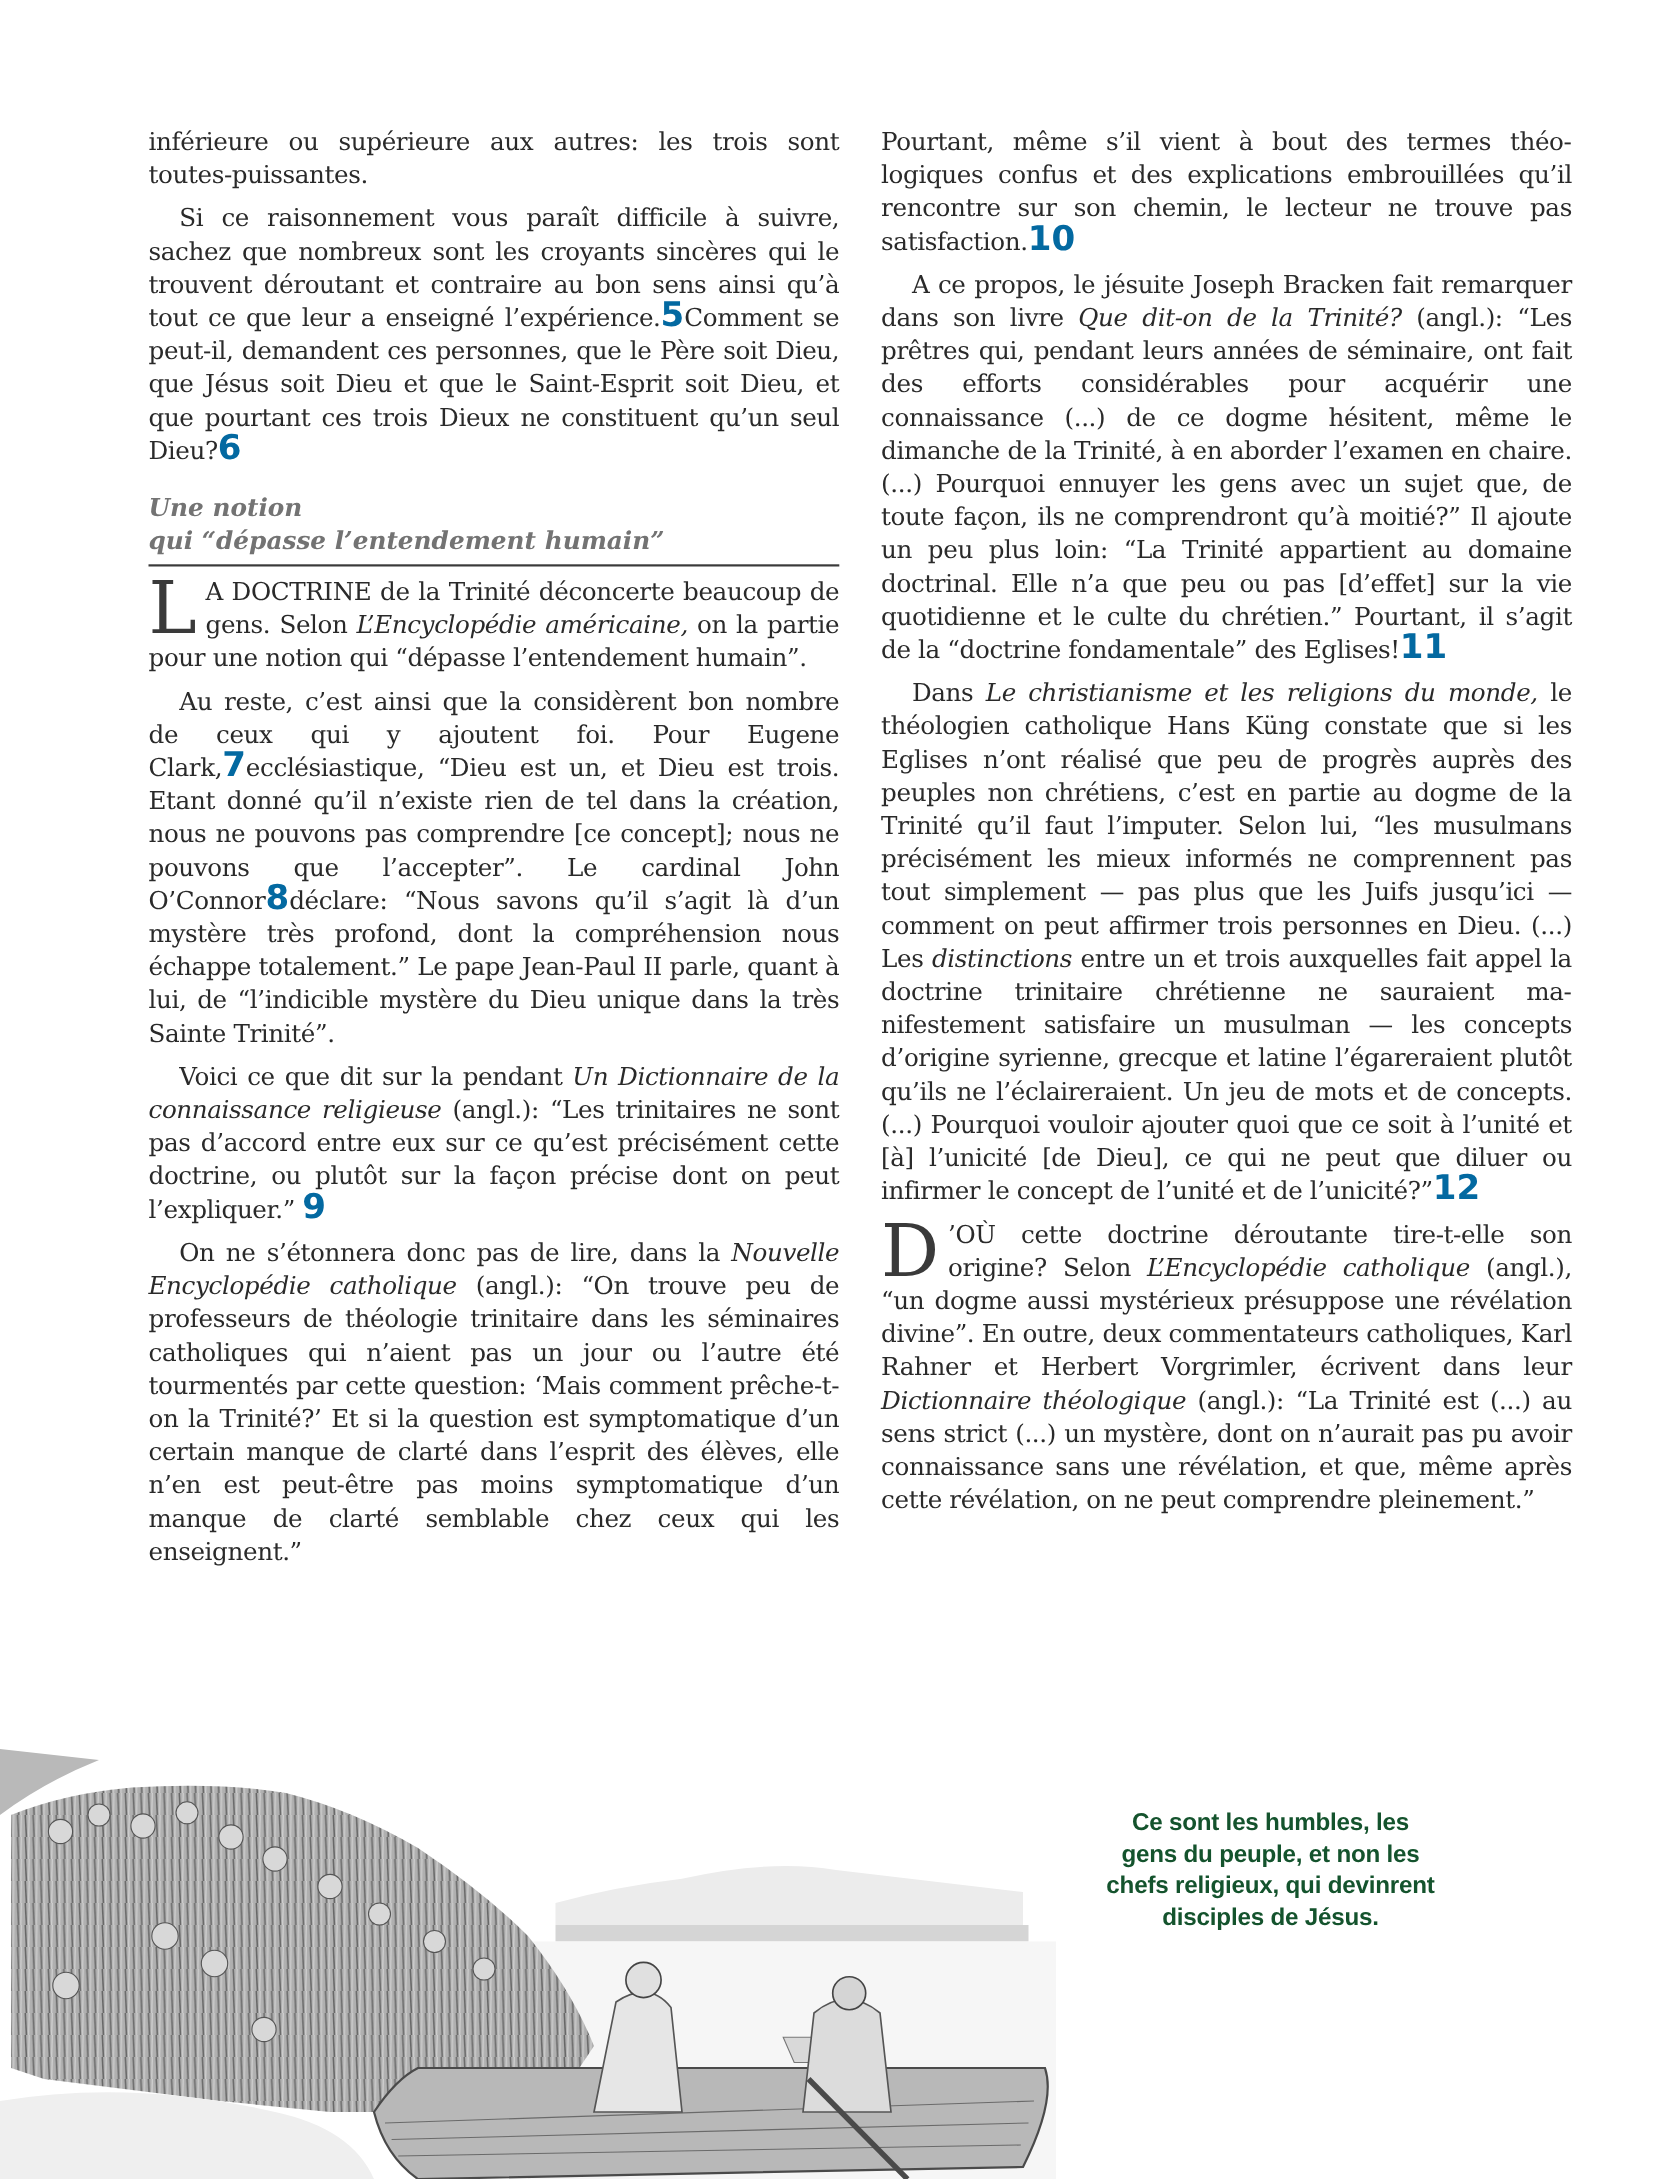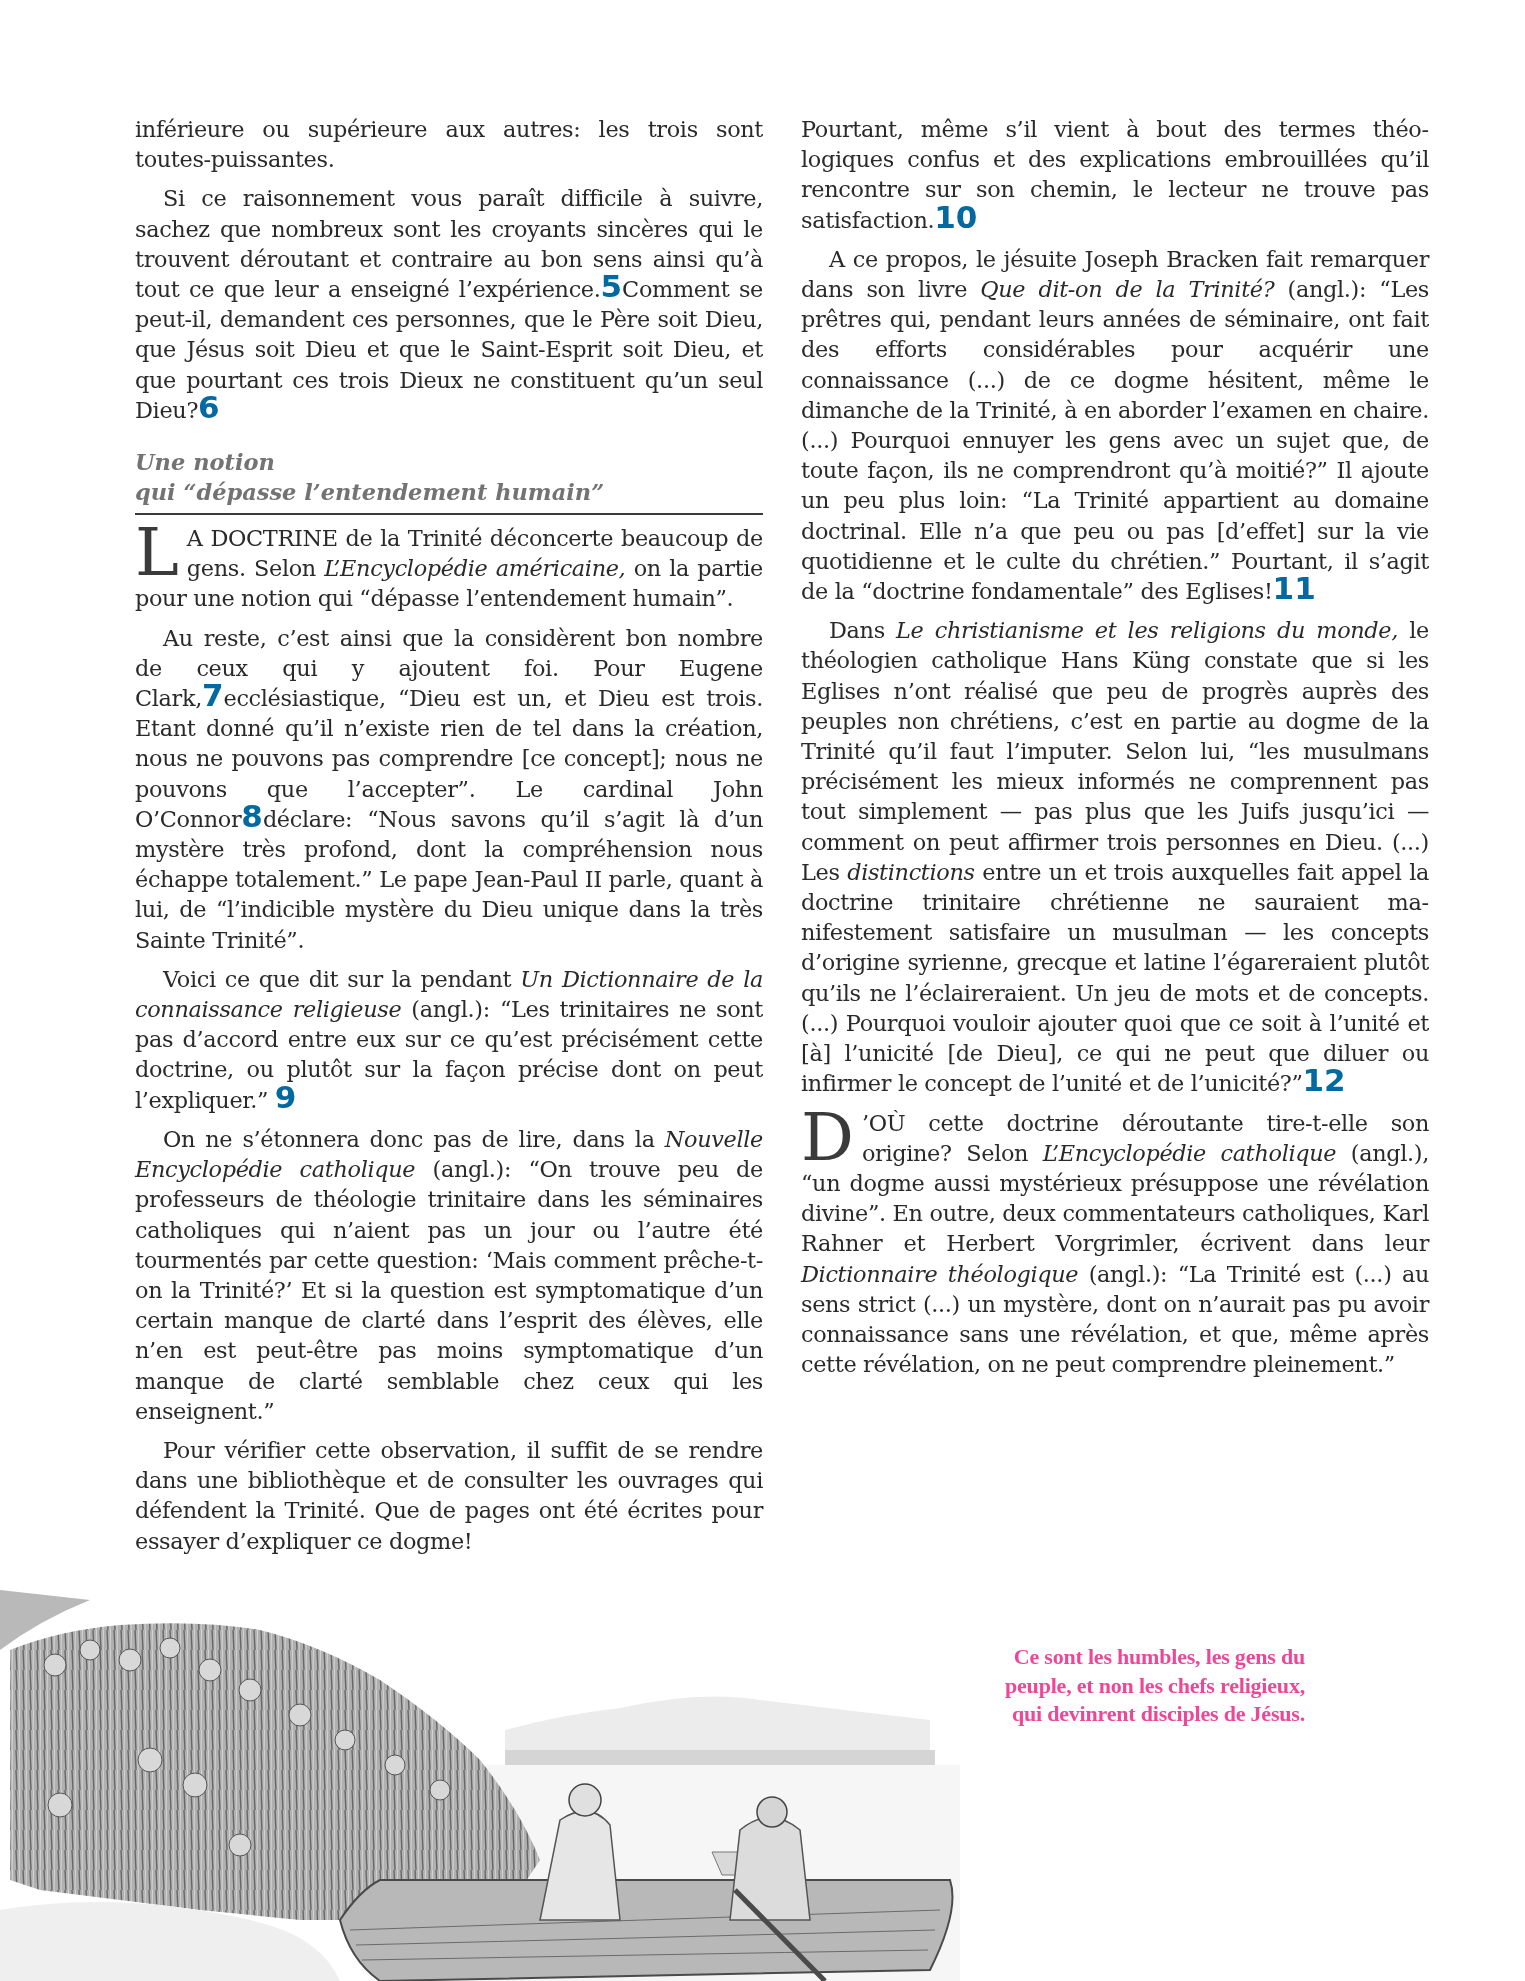--- a/index.html
+++ b/index.html
@@ -35,23 +35,23 @@
       float: left; font-size: 66px; line-height: 52px; margin: 4px 8px 0 0;
       font-family: "DejaVu Serif", "Liberation Serif", serif; font-weight: normal;
       color: #3a3a3a; letter-spacing: 0;
     }
     em { font-style: italic; }
     .illustration {
       position: absolute; left: 0; top: 1590px; width: 960px; height: 391px;
     }
     .caption {
       position: absolute; left: 1005px; top: 1643px; width: 300px;
-      font-family: Liberation Serif, serif;
-      font-weight: bold; font-size: 22px; line-height: 28.5px; color: #ec4899;
-      text-align: right; letter-spacing: -0.2px;
+      font-family: Liberation Sans, sans-serif;
+      font-weight: bold; font-size: 22px; line-height: 28.5px; color: #14532d;
+      text-align: center; letter-spacing: -0.2px;
     }
   </style>
 </head>
 <body>
 
 <div class="col col-left">
   <p class="noindent"><span>inférieure ou supérieure aux autres: les trois sont toutes-puissantes.</span></p>
   <p><span>Si ce raisonnement vous paraît difficile à sui­vre, sachez que nombreux sont les croyants sincè­res qui le trouvent déroutant et contraire au bon sens ainsi qu’à tout ce que leur a enseigné l’expé­rience.</span><span class="marker">5</span><span>Comment se peut-il, demandent ces per­sonnes, que le Père soit Dieu, que Jésus soit Dieu et que le Saint-Esprit soit Dieu, et que pourtant ces trois Dieux ne constituent qu’un seul Dieu?</span><span class="marker">6</span></p>
 
   <div class="subhead">
@@ -60,21 +60,20 @@
   </div>
 
   <p class="dropcap-para"><span class="dropcap">L</span><span>A DOCTRINE de la Trinité déconcerte beau­coup de gens. Selon </span><em>L’Encyclopédie améri­caine,</em><span> on la partie pour une notion qui “dépasse l’entendement humain”.</span></p>
 
   <p><span>Au reste, c’est ainsi que la considèrent bon nombre de ceux qui y ajoutent foi. Pour Eugene Clark,</span><span class="marker">7</span><span>ecclésiastique, “Dieu est un, et Dieu est trois. Etant donné qu’il n’existe rien de tel dans la création, nous ne pouvons pas comprendre [ce concept]; nous ne pouvons que l’accepter”. Le car­dinal John O’Connor</span><span class="marker">8</span><span>déclare: “Nous savons qu’il s’agit là d’un mystère très profond, dont la com­préhension nous échappe totalement.” Le pape Jean-Paul II parle, quant à lui, de “l’indicible mys­tère du Dieu unique dans la très Sainte Trinité”.</span></p>
 
   <p><span>Voici ce que dit sur la pendant </span><em>Un Dictionnaire de la connaissance religieuse</em><span> (angl.): “Les trinitai­res ne sont pas d’accord entre eux sur ce qu’est précisément cette doctrine, ou plutôt sur la façon précise dont on peut l’expliquer.”</span> <span class="marker">9</span></p>
 
   <p><span>On ne s’étonnera donc pas de lire, dans la </span><em>Nou­velle Encyclopédie catholique</em><span> (angl.): “On trouve peu de professeurs de théologie trinitaire dans les séminaires catholiques qui n’aient pas un jour ou l’autre été tourmentés par cette question: ‘Mais comment prêche-t-on la Trinité?’ Et si la question est symptomatique d’un certain manque de clarté dans l’esprit des élèves, elle n’en est peut-être pas moins symptomatique d’un manque de clarté semblable chez ceux qui les enseignent.”</span></p>
 
-  <p><span>Pour vérifier cette observation, il suffit de se rendre dans une bibliothèque et de consulter les ouvrages qui défendent la Trinité. Que de pages ont été écrites pour essayer d’expliquer ce dogme!</span></p>
 </div>
 
 <div class="col col-right">
   <p class="noindent"><span>Pourtant, même s’il vient à bout des termes théo­logiques confus et des explications embrouillées qu’il rencontre sur son chemin, le lecteur ne trouve pas satisfaction.</span><span class="marker">10</span></p>
 
   <p><span>A ce propos, le jésuite Joseph Bracken fait re­marquer dans son livre </span><em>Que dit-on de la Trinité?</em><span> (angl.): “Les prêtres qui, pendant leurs années de séminaire, ont fait des efforts considérables pour acquérir une connaissance (...) de ce dogme hési­tent, même le dimanche de la Trinité, à en abor­der l’examen en chaire. (...) Pourquoi ennuyer les gens avec un sujet que, de toute façon, ils ne com­prendront qu’à moitié?” Il ajoute un peu plus loin: “La Trinité appartient au domaine doctrinal. Elle n’a que peu ou pas [d’effet] sur la vie quotidienne et le culte du chrétien.” Pourtant, il s’agit de la “doctrine fondamentale” des Eglises!</span><span class="marker">11</span></p>
 
   <p><span>Dans </span><em>Le christianisme et les religions du monde,</em><span> le théologien catholique Hans Küng cons­tate que si les Eglises n’ont réalisé que peu de progrès auprès des peuples non chrétiens, c’est en partie au dogme de la Trinité qu’il faut l’imputer. Selon lui, “les musulmans précisément les mieux informés ne comprennent pas tout simplement — pas plus que les Juifs jusqu’ici — comment on peut affirmer trois personnes en Dieu. (...) Les </span><em>distinctions</em><span> entre un et trois auxquelles fait appel la doctrine trinitaire chrétienne ne sauraient ma­nifestement satisfaire un musulman — les con­cepts d’origine syrienne, grecque et latine l’égare­raient plutôt qu’ils ne l’éclaireraient. Un jeu de mots et de concepts. (...) Pourquoi vouloir ajouter quoi que ce soit à l’unité et [à] l’unicité [de Dieu], ce qui ne peut que diluer ou infirmer le concept de l’unité et de l’unicité?”</span><span class="marker">12</span></p>
 
 

